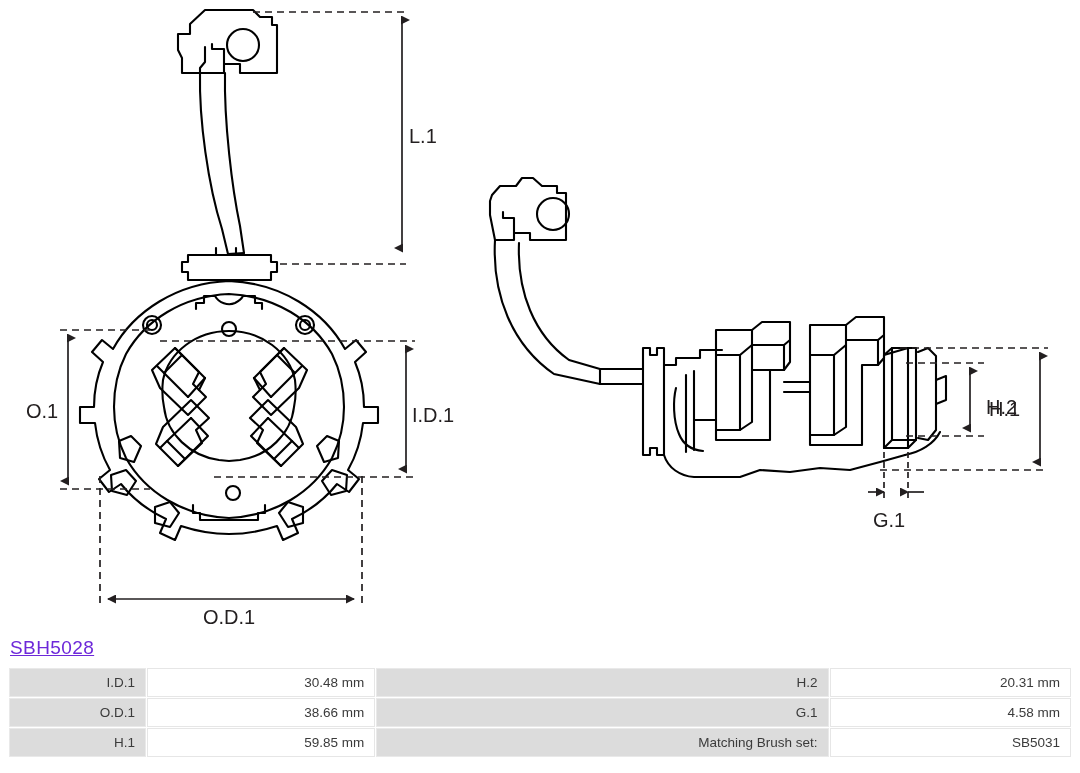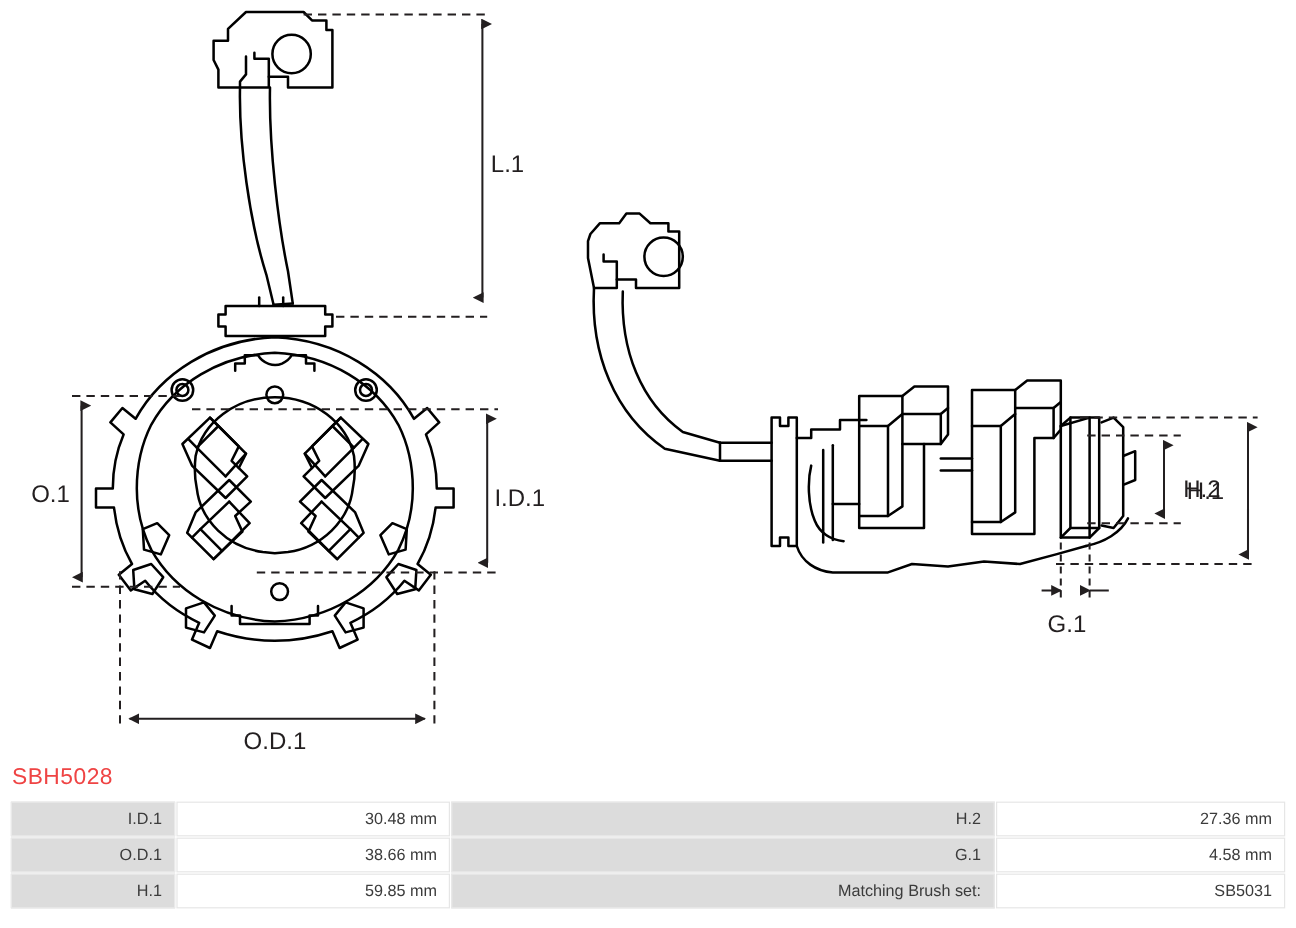--- a/index.html
+++ b/index.html
@@ -330,29 +330,29 @@
     <text class="dimlabel" x="26" y="418">O.1</text>
     <text class="dimlabel" x="412" y="422">I.D.1</text>
     <text class="dimlabel" x="203" y="624">O.D.1</text>
     <text class="dimlabel" x="989" y="416">H.1</text>
     <text class="dimlabel" x="986" y="414">H.2</text>
     <text class="dimlabel" x="873" y="527">G.1</text>
   </g>
 </svg>
 </div>
 
-<h1 id="part-title" style="color: #ef4444;">SBH5028</h1>
+<h1 id="part-title" style="color: #6d28d9; text-decoration: underline;">SBH5028</h1>
 
 <table id="spec-table">
   <tbody>
     <tr>
       <td class="lbl c1">I.D.1</td>
       <td class="val c2">30.48 mm</td>
       <td class="lbl c3">H.2</td>
-      <td class="val c4">27.36 mm</td>
+      <td class="val c4">20.31 mm</td>
     </tr>
     <tr>
       <td class="lbl c1">O.D.1</td>
       <td class="val c2">38.66 mm</td>
       <td class="lbl c3">G.1</td>
       <td class="val c4">4.58 mm</td>
     </tr>
     <tr>
       <td class="lbl c1">H.1</td>
       <td class="val c2">59.85 mm</td>

